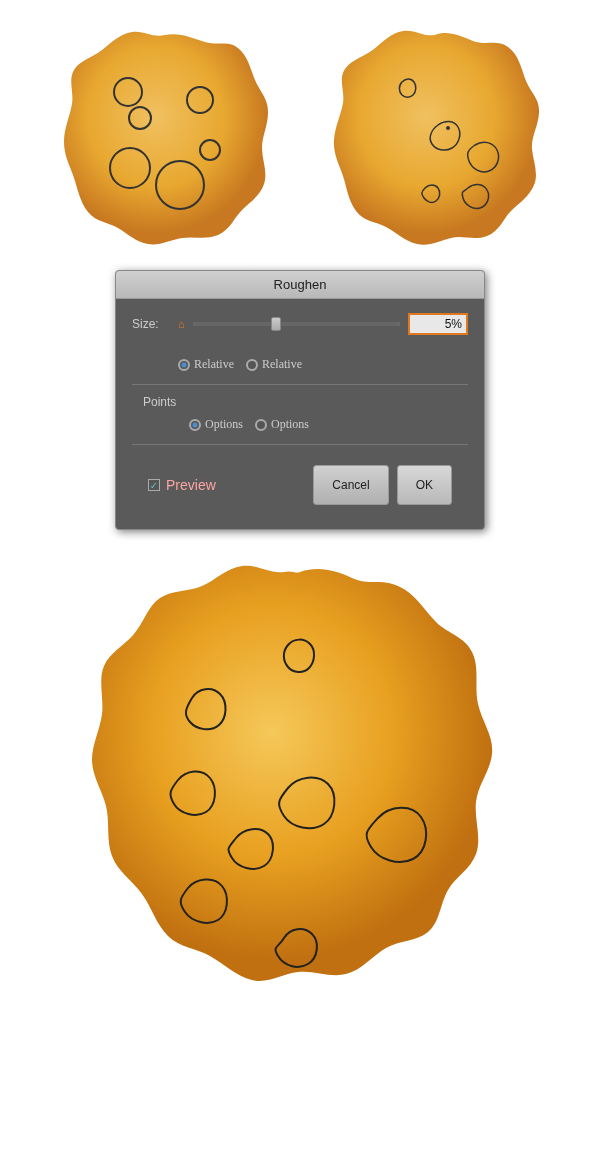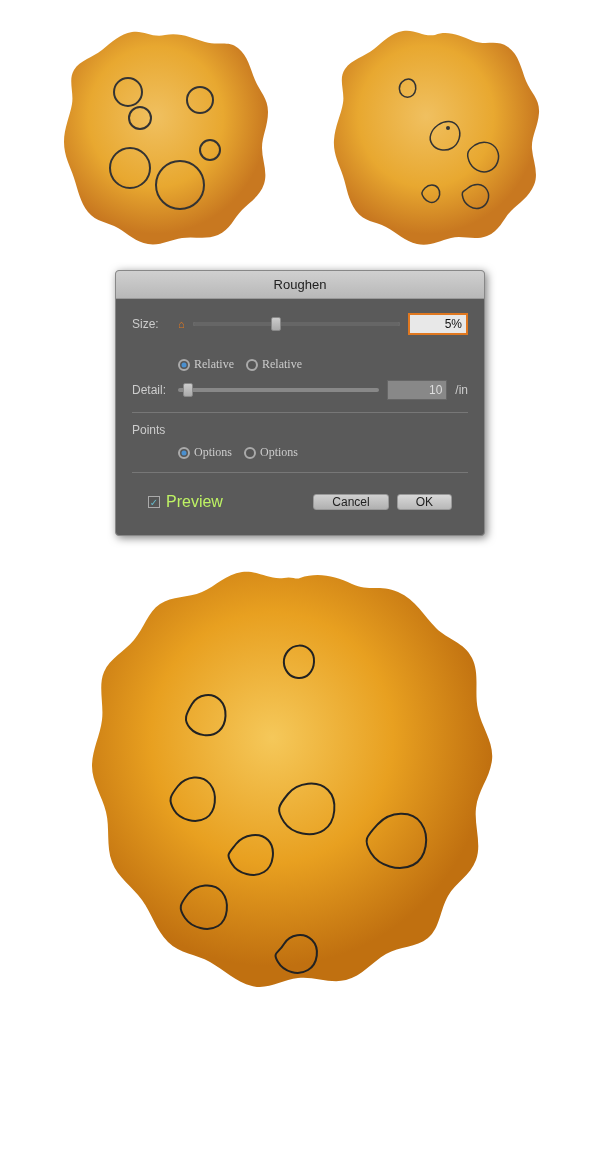--- a/index.html
+++ b/index.html
@@ -209,20 +209,21 @@
     }
 
     .divider {
       border: none;
       border-top: 1px solid #777;
       margin: 10px 0;
     }
 
     .points-section {
       margin-bottom: 12px;
+      margin-left: 11px;
     }
 
     .dialog-footer {
       display: flex;
       align-items: center;
       padding: 10px 16px;
       gap: 8px;
     }
 
     .preview-row {
@@ -238,26 +239,26 @@
       border: 1px solid #aaa;
       background: #555;
       display: inline-flex;
       align-items: center;
       justify-content: center;
       color: #6bc;
       font-size: 10px;
     }
 
     .preview-label {
-      color: #bef264;
-      font-size: 16px;
+      color: #fca5a5;
+      font-size: 14px;
     }
 
     .btn {
-      padding: 0 18px;
+      padding: 12px 18px;
       font-size: 12px;
       border-radius: 3px;
       cursor: pointer;
       border: 1px solid #999;
       background: linear-gradient(to bottom, #d0d0d0, #b0b0b0);
       color: #222;
     }
 
     .btn-ok {
       background: linear-gradient(to bottom, #d8d8d8, #b8b8b8);
@@ -357,29 +358,20 @@
           <div class="radio-item">
             <div class="radio-circle selected"></div>
             <span>Relative</span>
           </div>
           <div class="radio-item">
             <div class="radio-circle"></div>
             <span>Relative</span>
           </div>
         </div>
 
-        <div class="detail-row">
-          <span class="field-label">Detail:</span>
-          <div class="detail-slider">
-            <div class="detail-track"></div>
-            <div class="detail-thumb"></div>
-          </div>
-          <input class="value-input-plain" type="text" value="10" style="">
-          <span class="unit-label">/in</span>
-        </div>
       </div>
 
       <hr class="divider">
 
       <div class="points-section">
         <div class="section-label">Points</div>
         <div class="radio-row">
           <div class="radio-item">
             <div class="radio-circle selected"></div>
             <span>Options</span>

